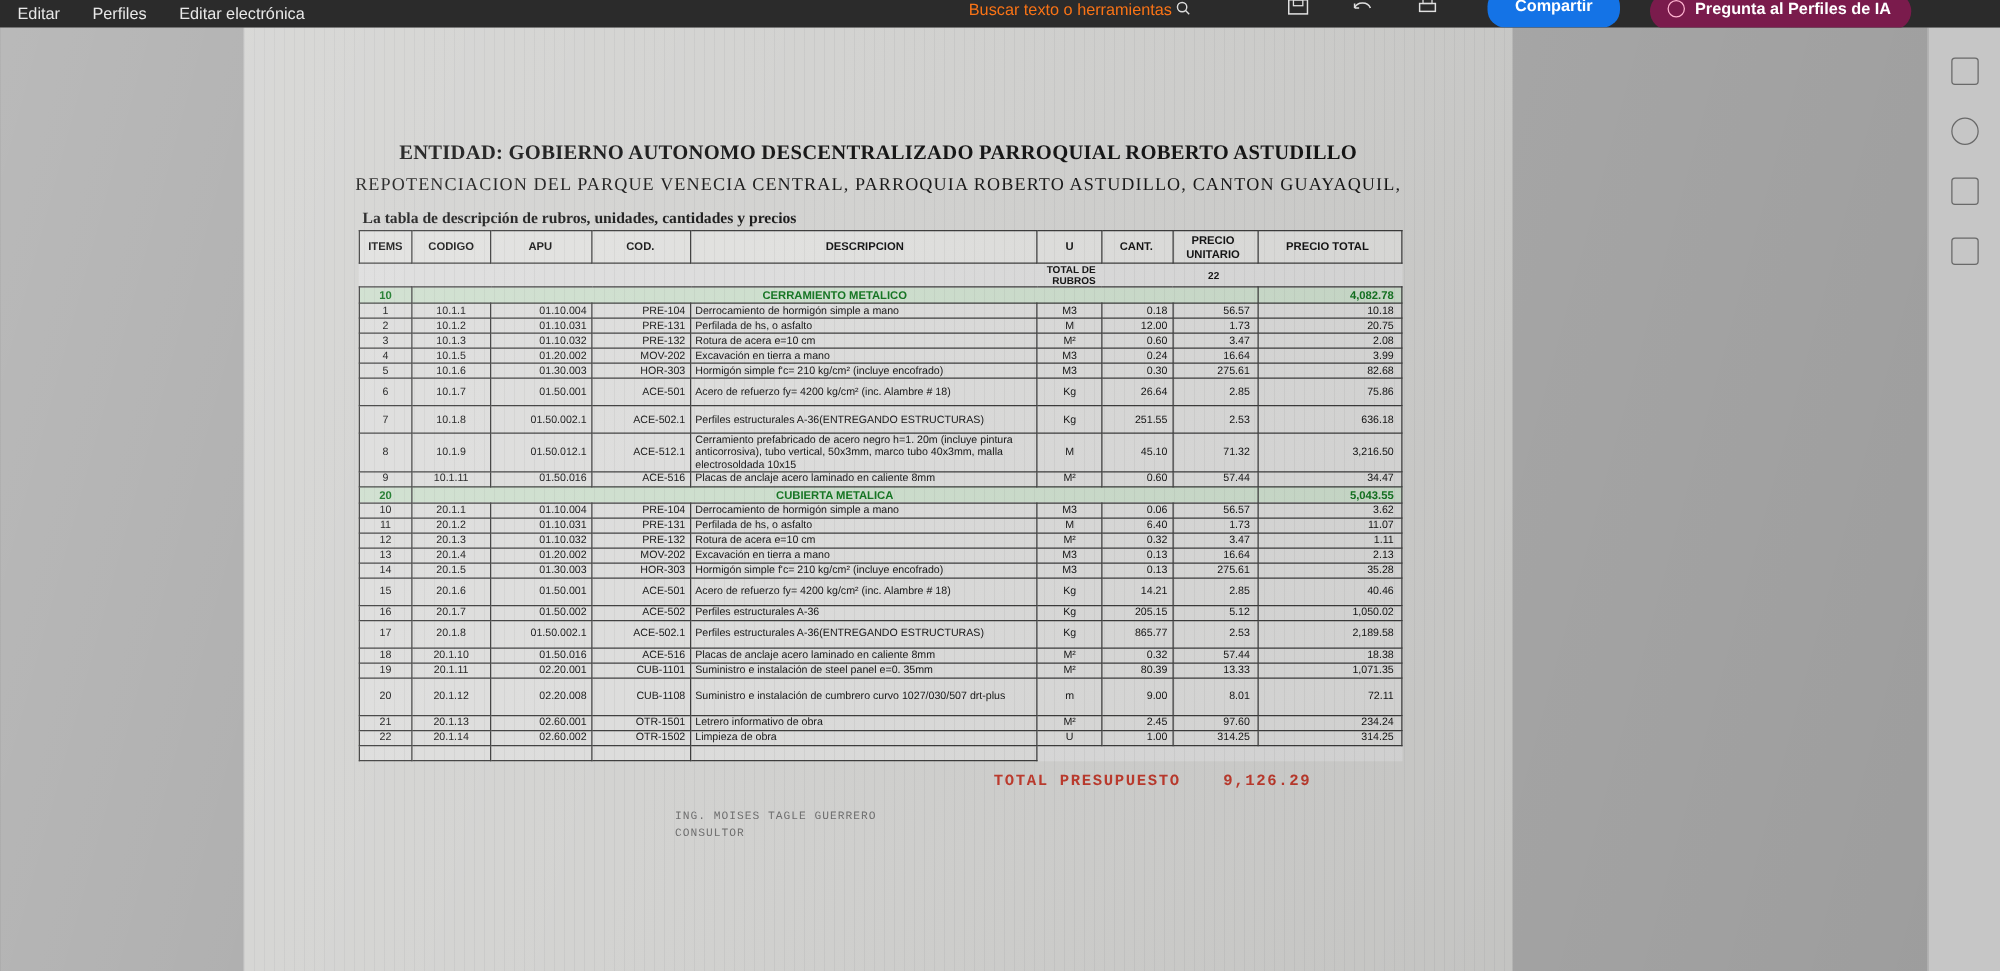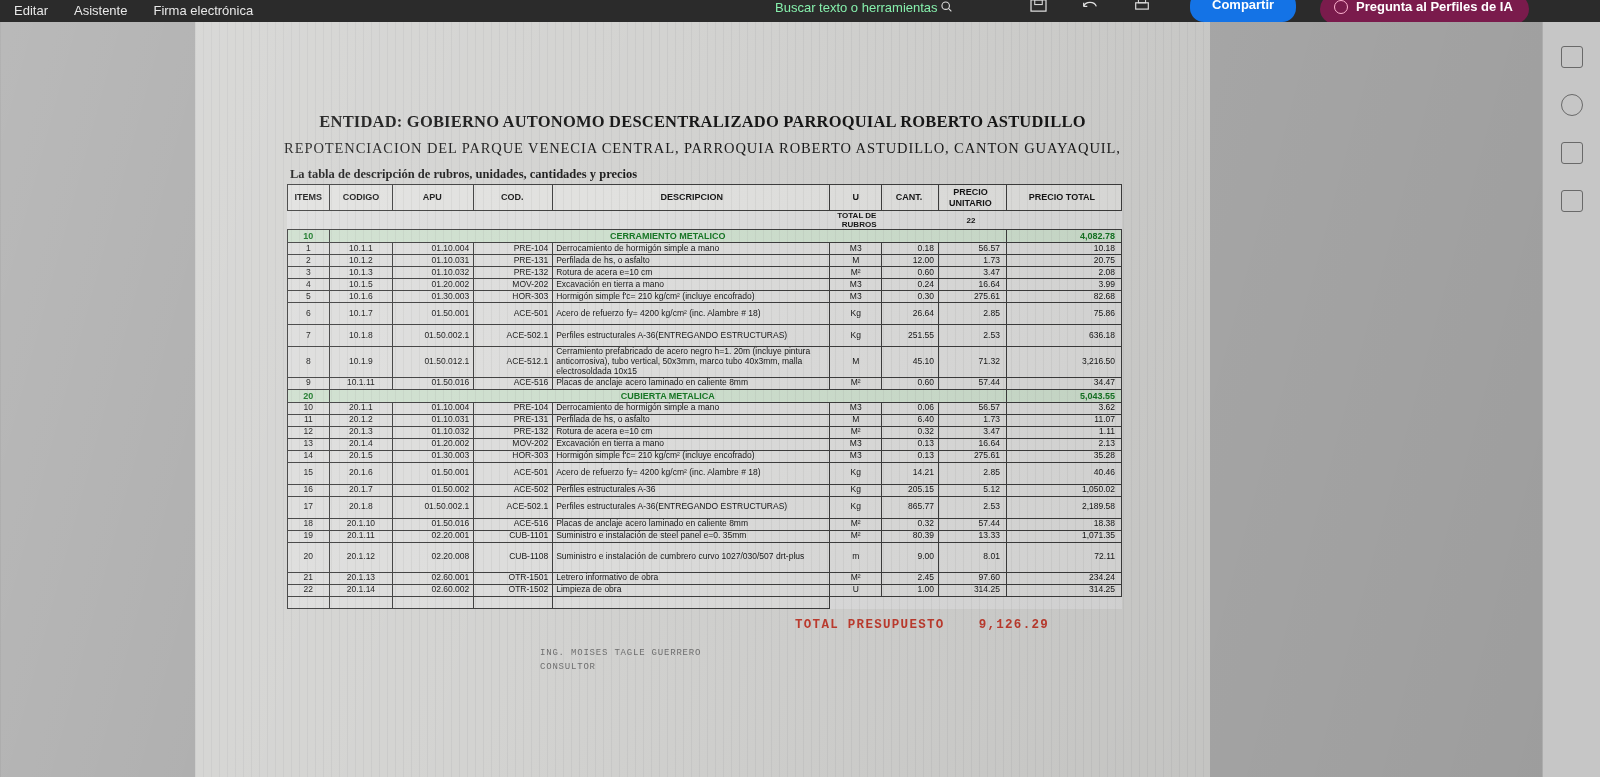--- a/index.html
+++ b/index.html
@@ -27,21 +27,21 @@
     z-index: 40;
   }
   .toolbar .menu {
     display: flex; gap: 26px; padding-left: 14px; padding-top: 0px;
     align-items: flex-start;
   }
   .toolbar .menu span { line-height: 14px; white-space: nowrap; }
   .toolbar .search {
     position: absolute; left: 775px; top: 0px;
     display: flex; align-items: flex-start; gap: 2px;
-    color: #86efac; font-size: 13px; white-space: nowrap;
+    color: #f97316; font-size: 13px; white-space: nowrap;
   }
   .toolbar .icons {
     position: absolute; left: 1030px; top: -2px;
     display: flex; gap: 34px; color: #e0e0e0; font-size: 14px;
   }
   .btn-share {
     position: absolute; left: 1190px; top: -9px;
     background: #1473e6; color: #fff;
     border-radius: 14px; padding: 6px 22px 10px 22px;
     font-size: 13px; font-weight: 600; white-space: nowrap;
@@ -222,22 +222,22 @@
   }
 </style>
 </head>
 <body>
 
 <div id="app">
 
   <div class="toolbar">
     <div class="menu">
       <span>Editar</span>
-      <span>Asistente</span>
-      <span>Firma electrónica</span>
+      <span>Perfiles</span>
+      <span>Editar electrónica</span>
     </div>
 
     <div class="search">
       <span>Buscar texto o herramientas</span>
       <span>
         <svg width="13" height="13" viewBox="0 0 16 16">
             <circle cx="7" cy="7" r="4.6" fill="none" stroke="#ddd" stroke-width="1.4"></circle>
             <line x1="10.4" y1="10.4" x2="14" y2="14" stroke="#ddd" stroke-width="1.4"></line>
           </svg>
       </span>

